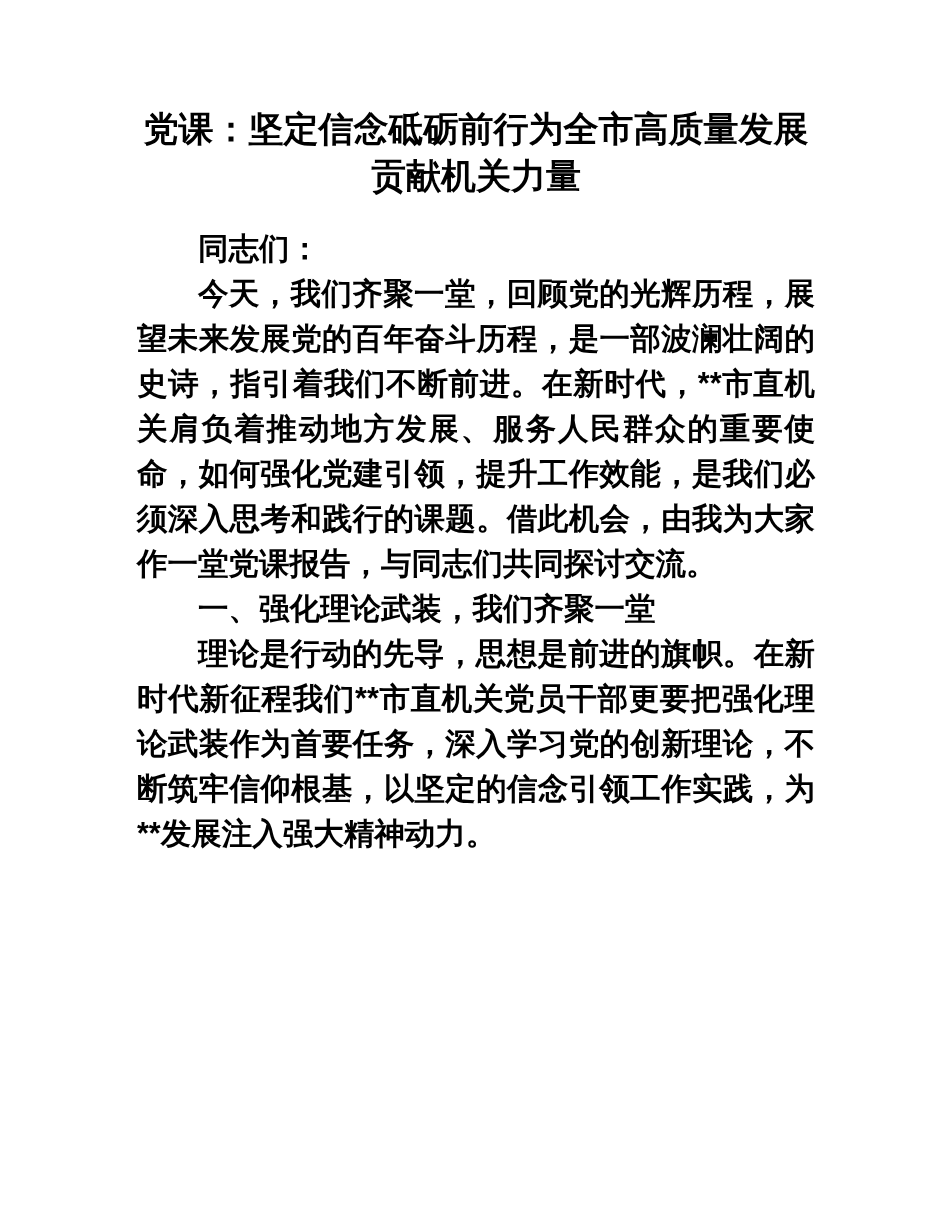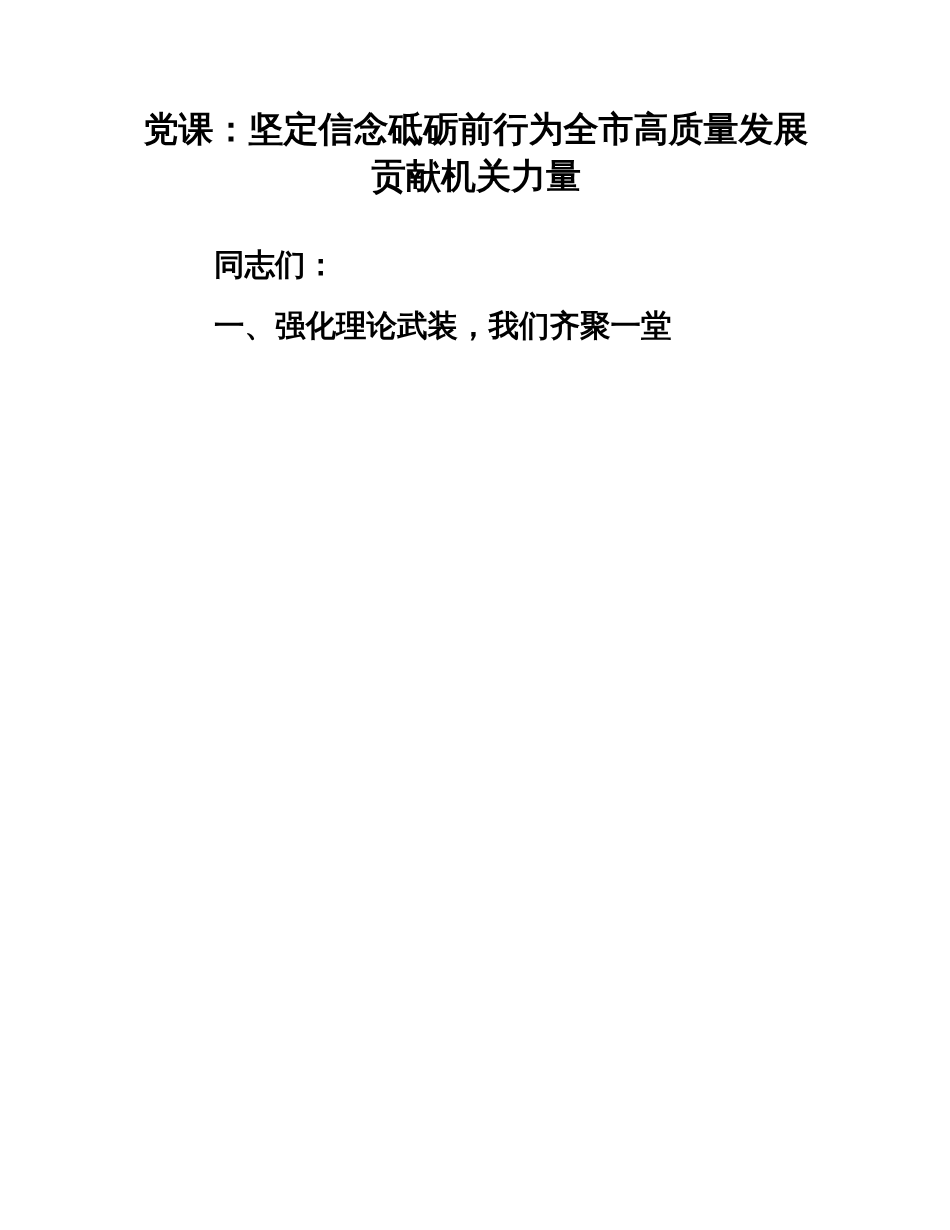--- a/index.html
+++ b/index.html
@@ -40,40 +40,42 @@
     padding-bottom: 0px;
     word-break: break-all;
   }
   .para {
     font-size: 30.5px;
     line-height: 45px;
     font-weight: 700;
     text-align: justify;
     text-align-last: left;
     text-justify: inter-ideograph;
-    margin: 16px;
+    margin: 0;
     word-break: break-all;
     letter-spacing: 0px;
   }
   .para.indent {
     text-indent: 61px;
   }
   .spacer-title-body { height: 27px; }
 </style>
 </head>
 <body>
 
 <div class="page">
   <div class="doc-body">
 
     <h1 class="doc-title">党课：坚定信念砥砺前行为全市高质量发展贡献机关力量</h1>
 
     <div class="spacer-title-body"></div>
 
     <p class="para indent">同志们：</p>
 
+    <p class="para indent">今天，我们齐聚一堂，回顾党的光辉历程，展望未来发展党的百年奋斗历程，是一部波澜壮阔的史诗，指引着我们不断前进。在新时代，**市直机关肩负着推动地方发展、服务人民群众的重要使命，如何强化党建引领，提升工作效能，是我们必须深入思考和践行的课题。借此机会，由我为大家作一堂党课报告，与同志们共同探讨交流。</p>
 
     <p class="para indent">一、强化理论武装，我们齐聚一堂</p>
 
+    <p class="para indent">理论是行动的先导，思想是前进的旗帜。在新时代新征程我们**市直机关党员干部更要把强化理论武装作为首要任务，深入学习党的创新理论，不断筑牢信仰根基，以坚定的信念引领工作实践，为**发展注入强大精神动力。</p>
 
 
   </div>
 </div>
 
 </body></html>

